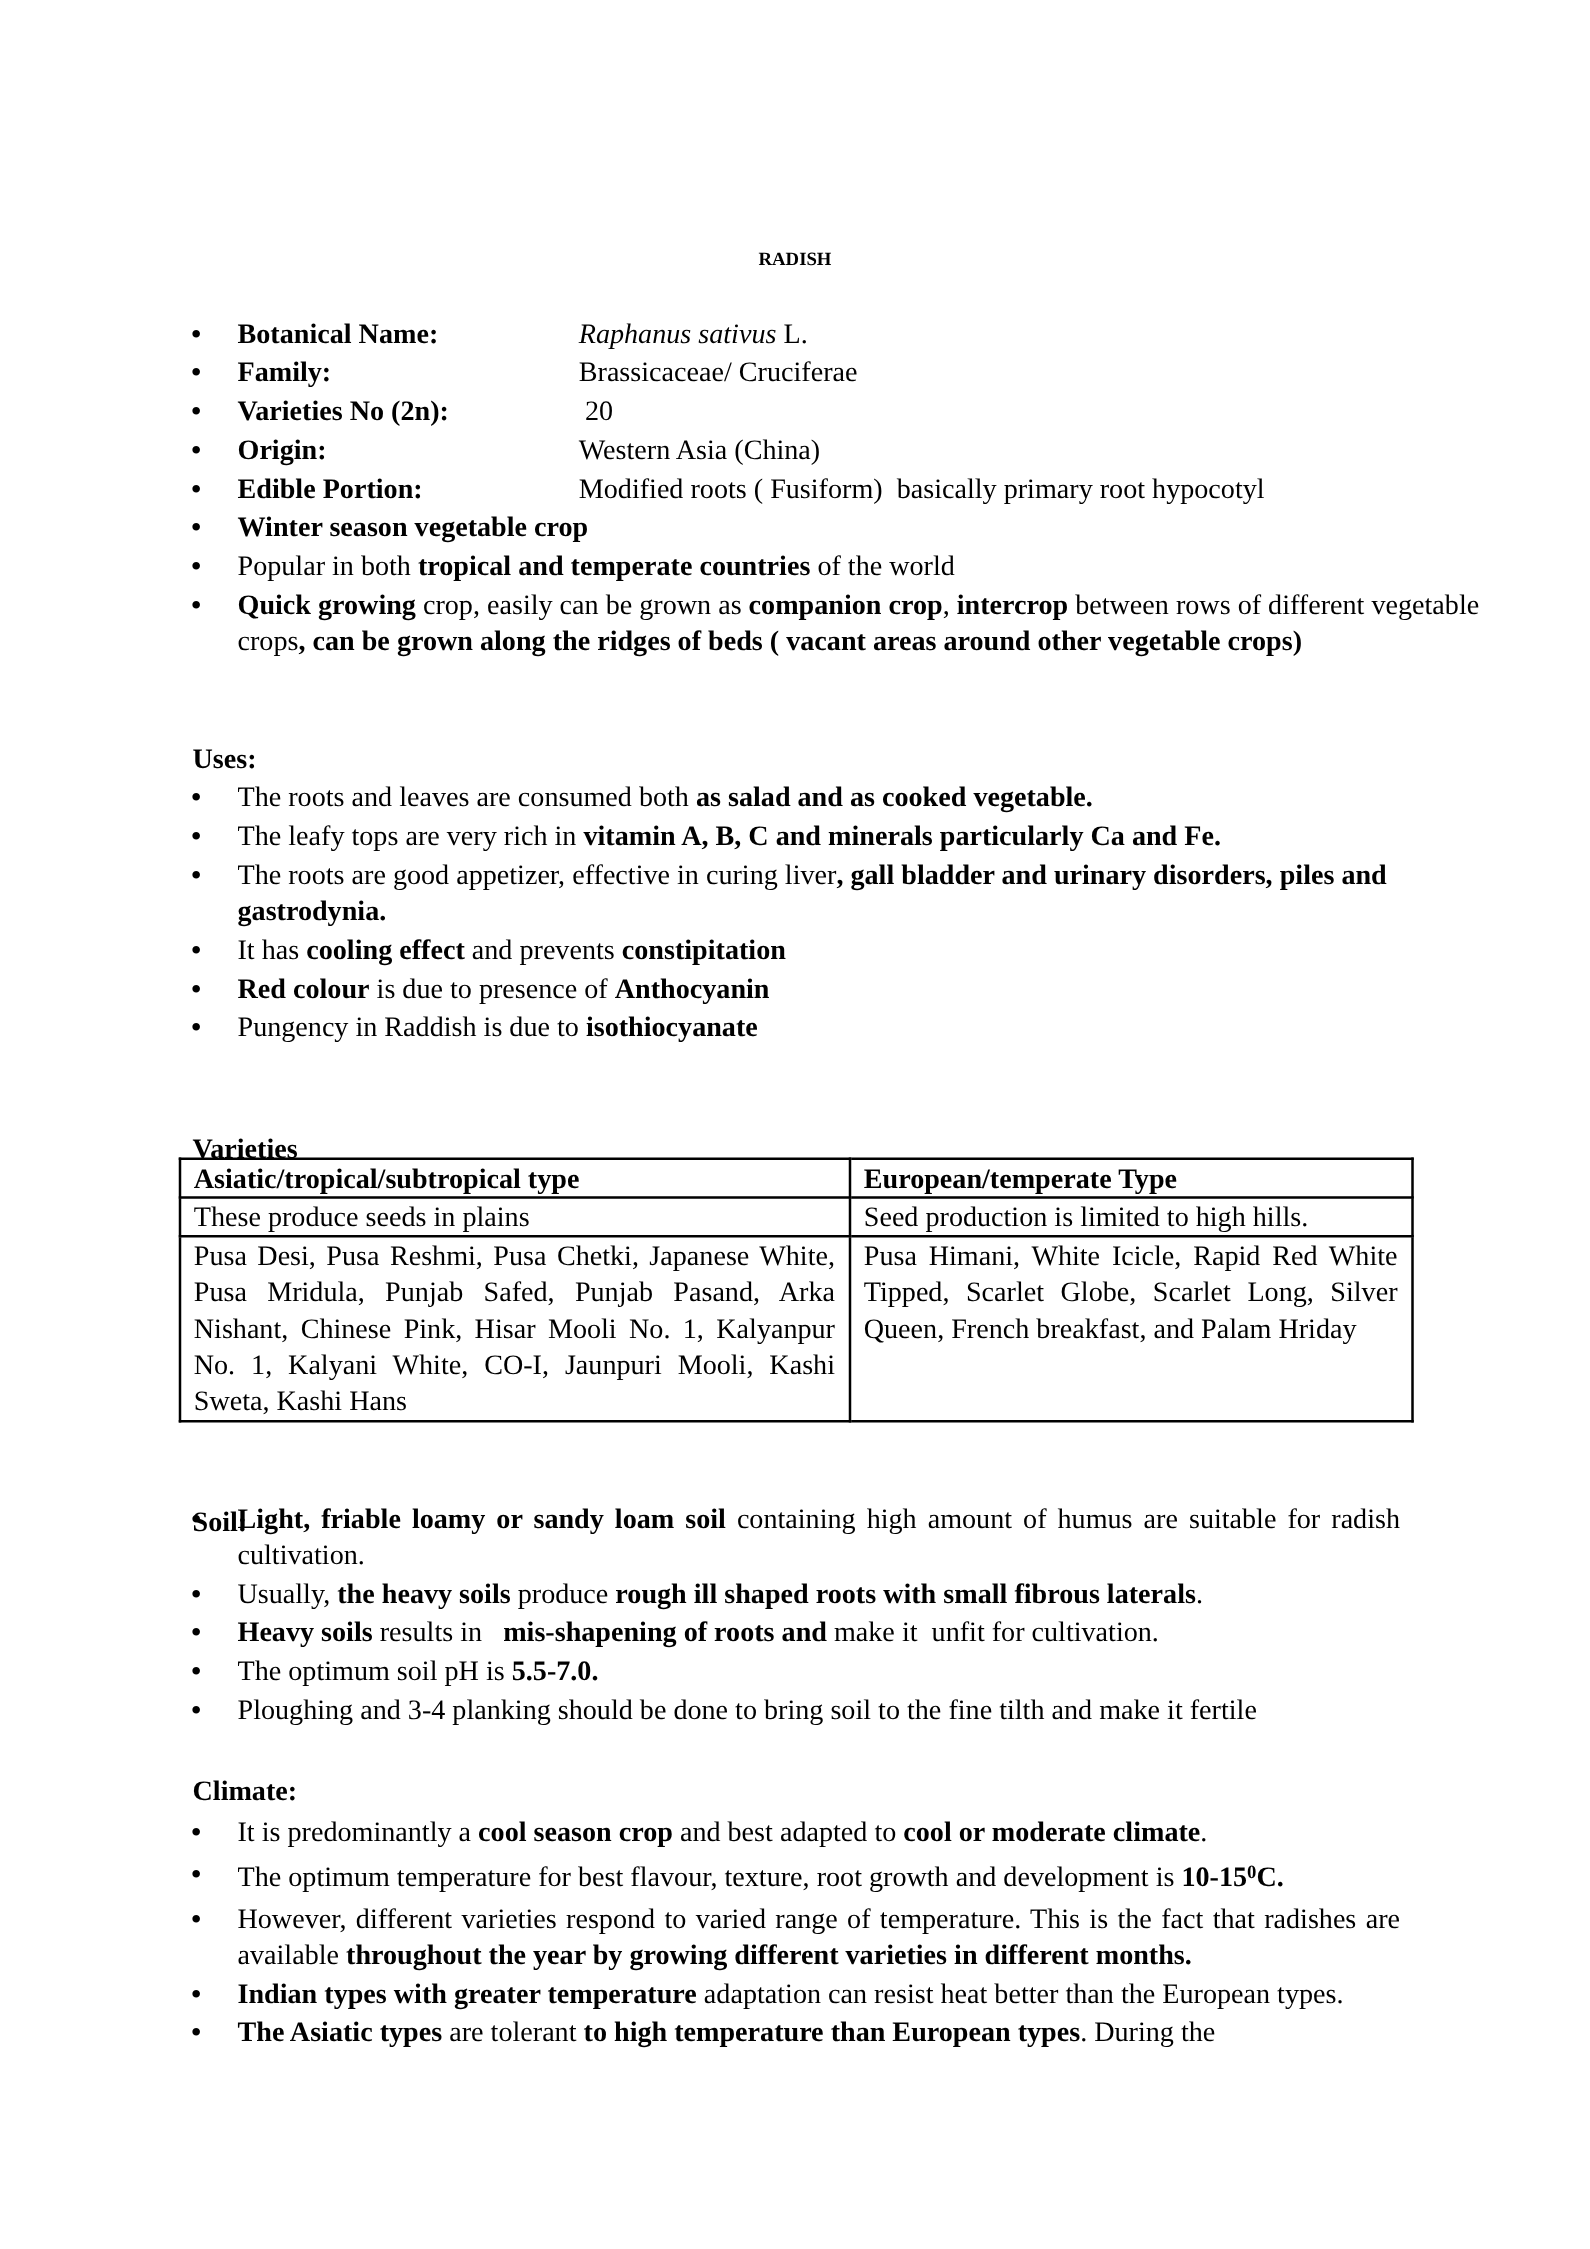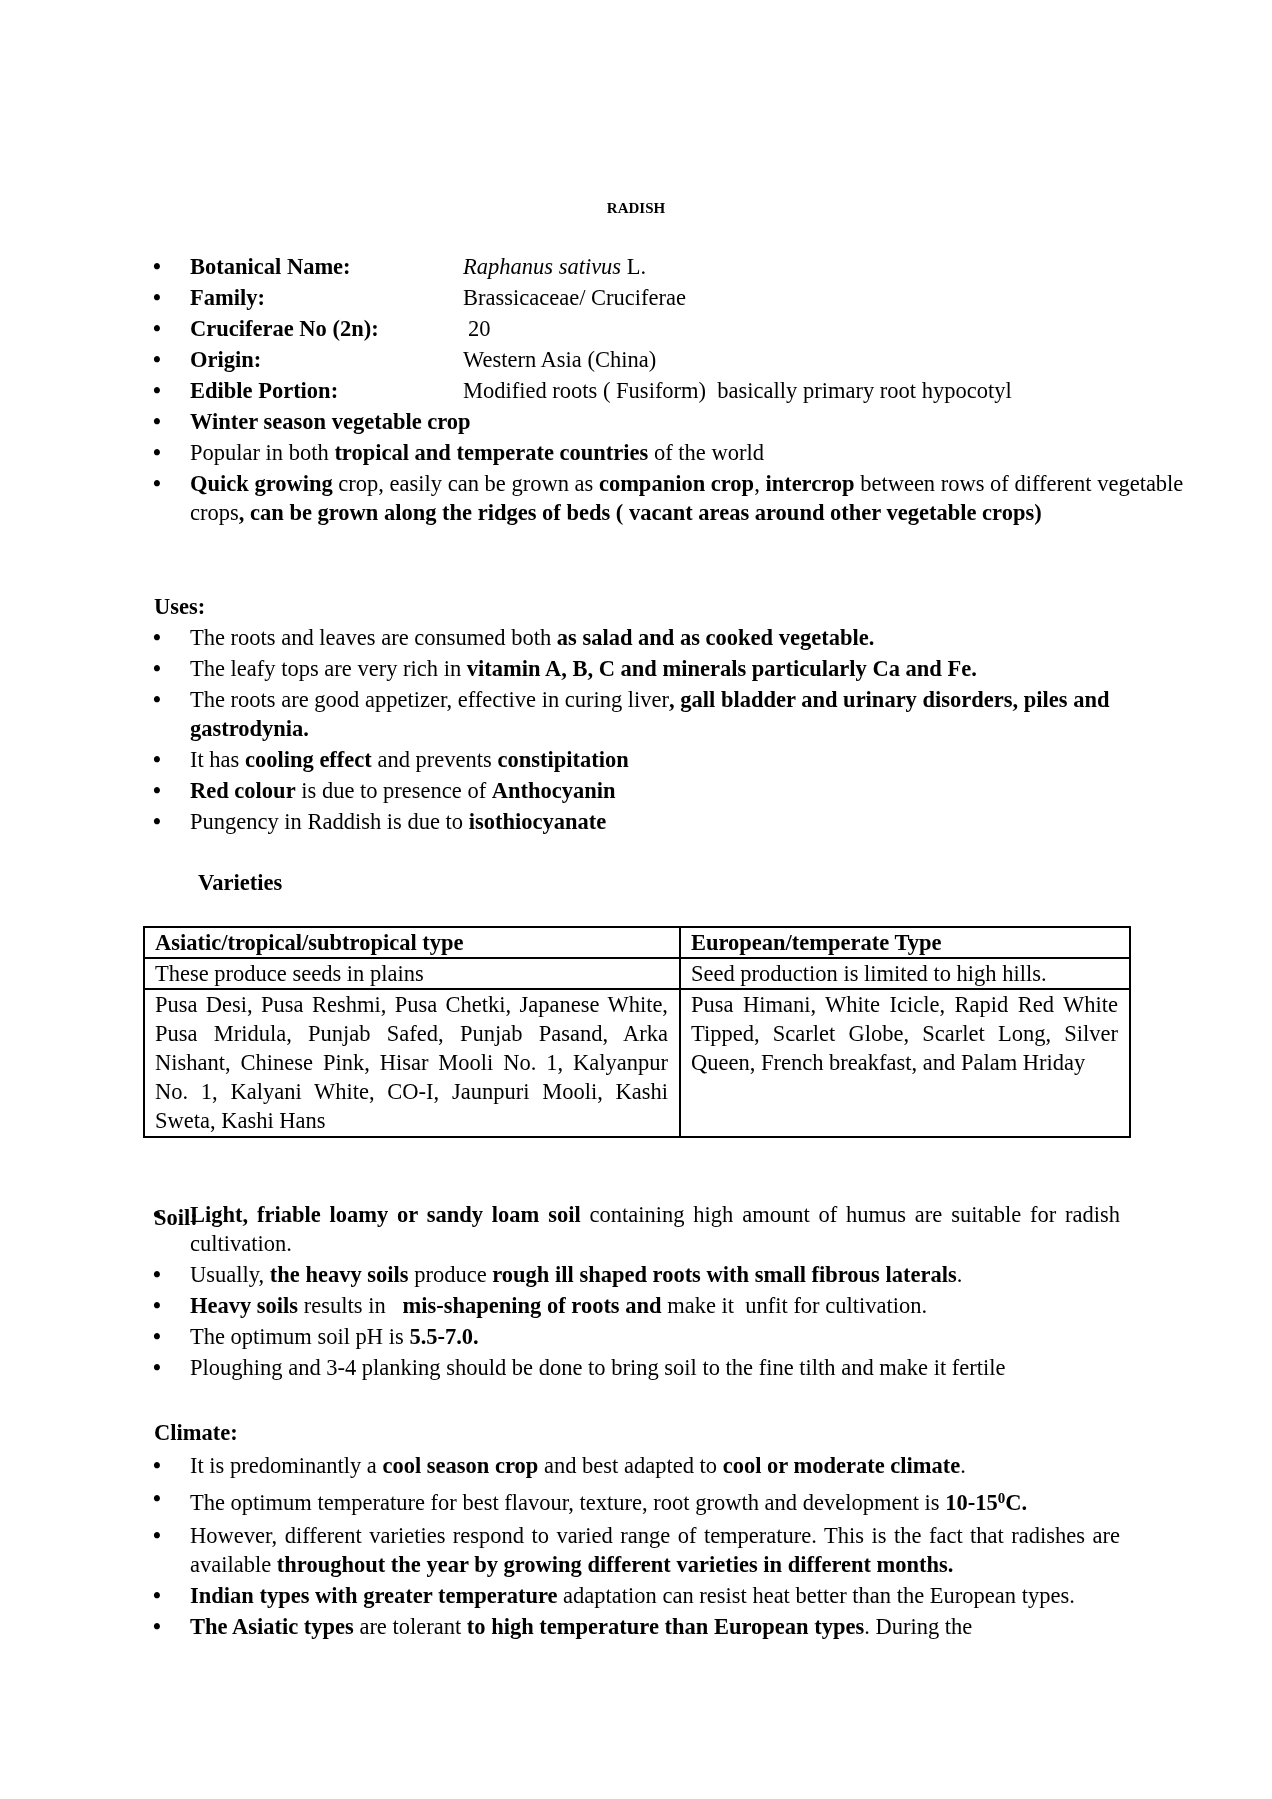--- a/index.html
+++ b/index.html
@@ -46,21 +46,21 @@
     <li>
         <span class="dot">•</span>
         <span class="txt"><span class="kv-label">Botanical Name:</span><span class="kv-value"><i>Raphanus sativus</i><span> L.</span></span></span>
       </li>
     <li>
         <span class="dot">•</span>
         <span class="txt"><span class="kv-label">Family:</span><span class="kv-value">Brassicaceae/ Cruciferae</span></span>
       </li>
     <li>
         <span class="dot">•</span>
-        <span class="txt"><span class="kv-label">Cruciferae No (2n):</span><span class="kv-value" style="margin-left:5px">20</span></span>
+        <span class="txt"><span class="kv-label">Varieties No (2n):</span><span class="kv-value" style="margin-left:5px">20</span></span>
       </li>
     <li>
         <span class="dot">•</span>
         <span class="txt"><span class="kv-label">Origin:</span><span class="kv-value">Western Asia (China)</span></span>
       </li>
     <li>
         <span class="dot">•</span>
         <span class="txt"><span class="kv-label">Edible Portion:</span><span class="kv-value" style="white-space:pre">Modified roots ( Fusiform)  basically primary root hypocotyl</span></span>
       </li>
     <li>
@@ -98,21 +98,21 @@
     <li>
         <span class="dot">•</span>
         <span class="txt"><b>Red colour</b><span> is due to presence of </span><b>Anthocyanin</b></span>
       </li>
     <li>
         <span class="dot">•</span>
         <span class="txt"><span>Pungency in Raddish is due to </span><b>isothiocyanate</b></span>
       </li>
   </ul>
 
-  <div class="heading" style="top:868px;margin-left:44px;">Varieties</div>
+  <div class="heading" style="top:904px;">Varieties</div>
   <table class="var">
     <tbody>
         <tr class="h">
       <td class="c1">Asiatic/tropical/subtropical type</td>
       <td>European/temperate Type</td>
     </tr>
     <tr>
       <td class="c1">These produce seeds in plains</td>
       <td>Seed production is limited to high hills.</td>
     </tr>

